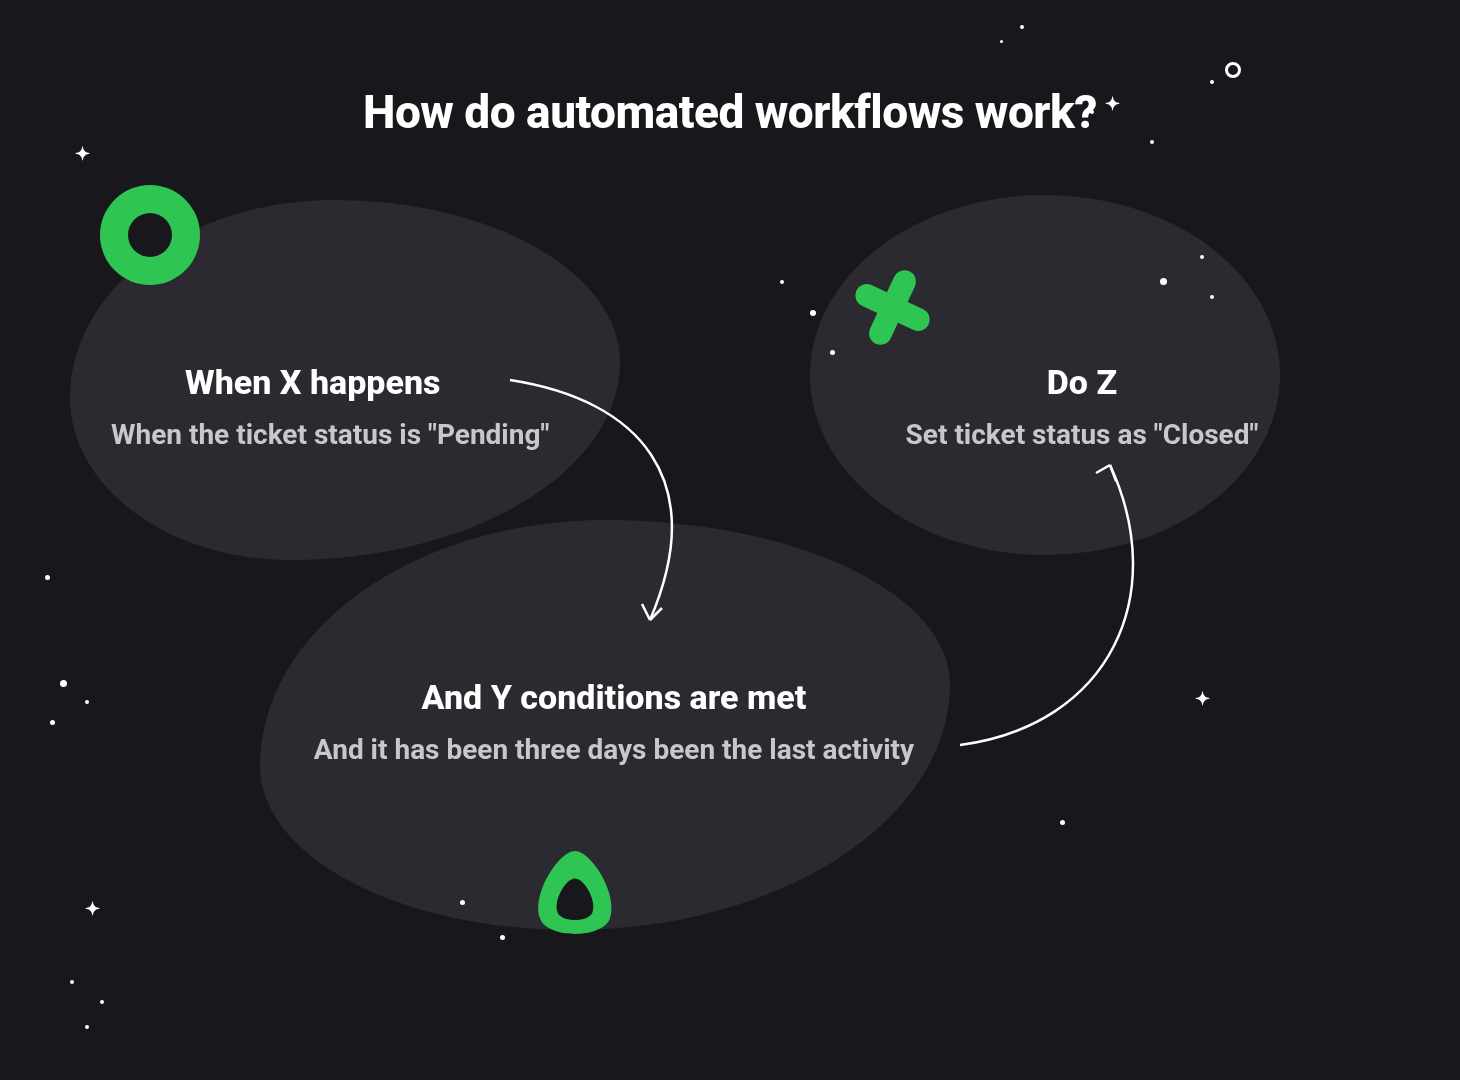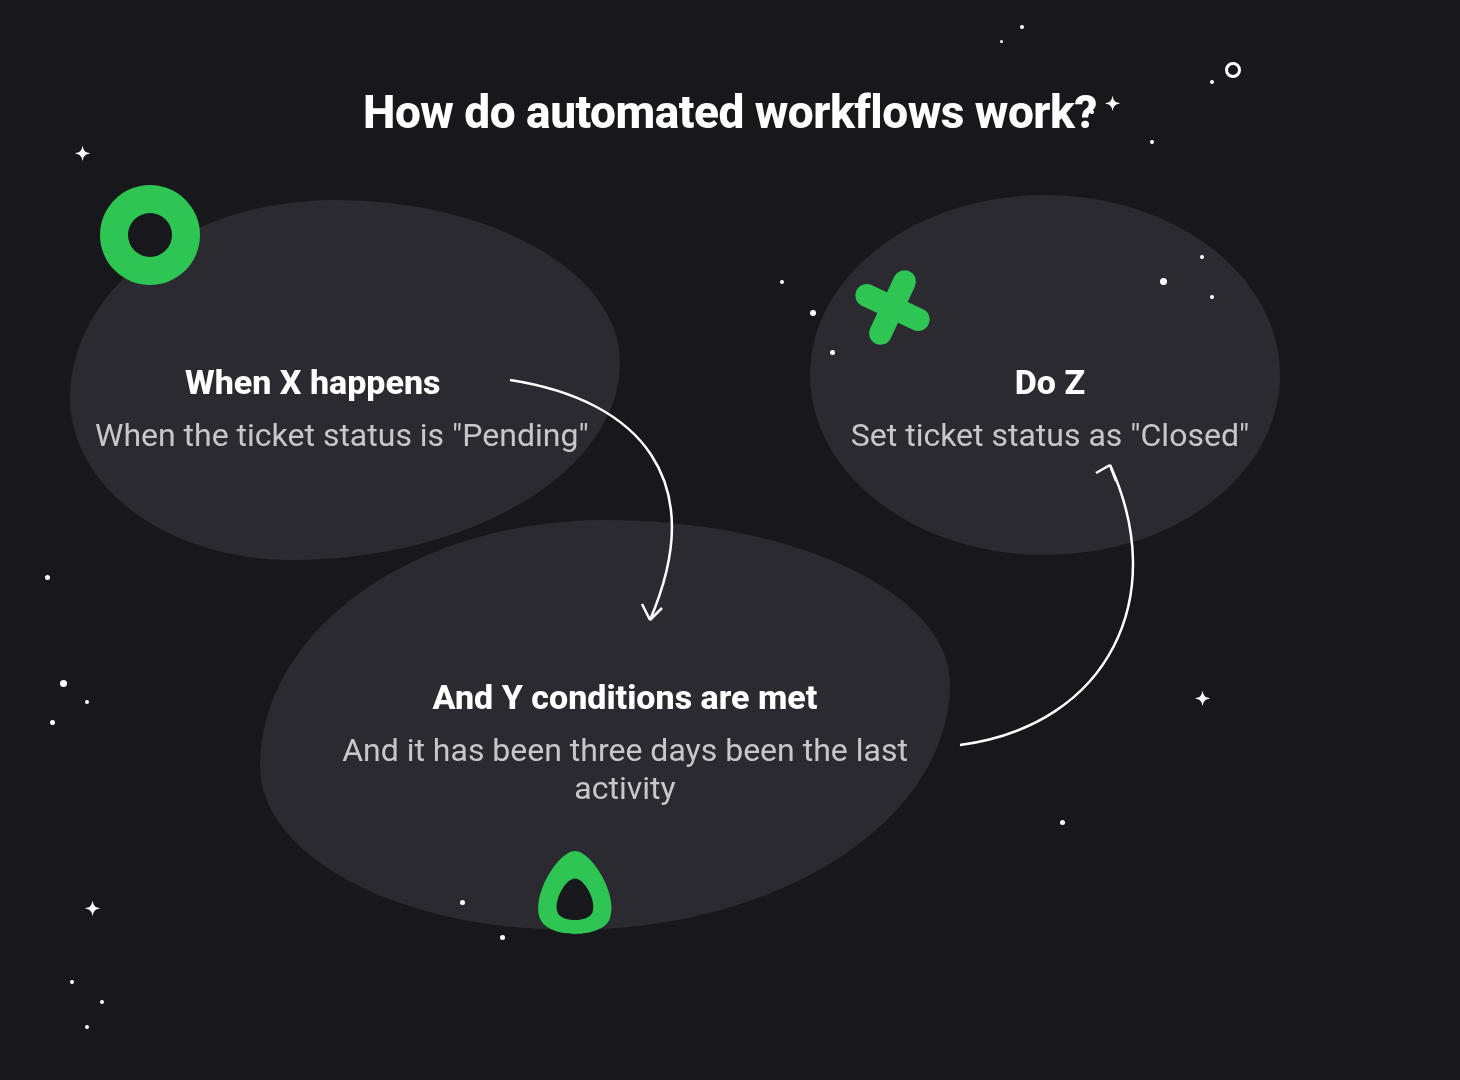--- a/index.html
+++ b/index.html
@@ -12,27 +12,27 @@
   html,body{margin:0;padding:0;width:1460px;height:1080px;background:var(--bg);font-family:-apple-system,BlinkMacSystemFont,"Segoe UI",Roboto,Helvetica,Arial,sans-serif;color:var(--text);overflow:hidden;position:relative;}
   .canvas{position:relative;width:1460px;height:1080px;}
   .title{position:absolute;top:85px;left:0;right:0;text-align:center;font-weight:800;font-size:46px;letter-spacing:-0.5px;}
   
   .blob{position:absolute;background:var(--blob);}
   .blob1{top:200px;left:70px;width:550px;height:360px;border-radius:48% 52% 60% 40% / 55% 45% 55% 45%;}
   .blob2{top:520px;left:260px;width:690px;height:410px;border-radius:50% 50% 55% 45% / 60% 40% 60% 40%;}
   .blob3{top:195px;left:810px;width:470px;height:360px;border-radius:50%;}
   .blob-content{position:absolute;text-align:center;}
   .step-title{font-weight:800;font-size:34px;margin:17px 0 14px 0;}
-  .step-sub{font-weight:400;font-size:32px;color:var(--muted);margin:0;}
+  .step-sub{font-weight:700;font-size:28px;color:var(--muted);margin:16px;}
   
   .c1{top:345px;left:95px;width:500px;text-align:left;}
   .c1 .step-title{text-align:left;margin-left:90px;}
   .c1 .step-sub{text-align:left;}
-  .c2{top:660px;left:290px;width:670px;}
-  .c3{top:345px;left:840px;width:420px;}
+  .c2{top:660px;left:279px;width:670px;}
+  .c3{top:345px;left:872px;width:420px;}
   
   .ring{position:absolute;top:185px;left:100px;width:100px;height:100px;border-radius:50%;background:var(--green);}
   .ring::after{content:"";position:absolute;top:28px;left:28px;width:44px;height:44px;border-radius:50%;background:var(--bg);}
   .plus{position:absolute;top:260px;left:845px;width:95px;height:95px;}
   .plus svg{display:block;}
   .tri{position:absolute;top:840px;left:520px;width:110px;height:110px;}
   .tri svg{display:block;}
   
   .arrow{position:absolute;stroke:#fff;fill:none;}
   

